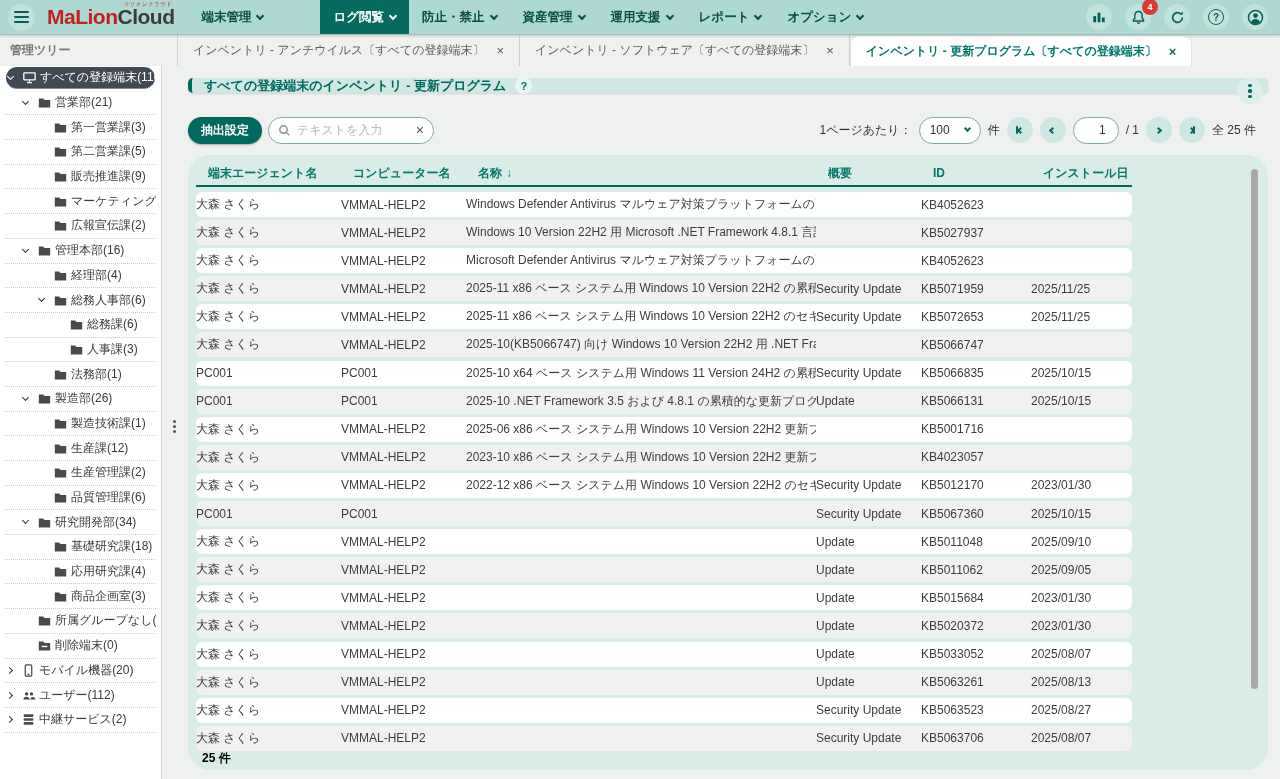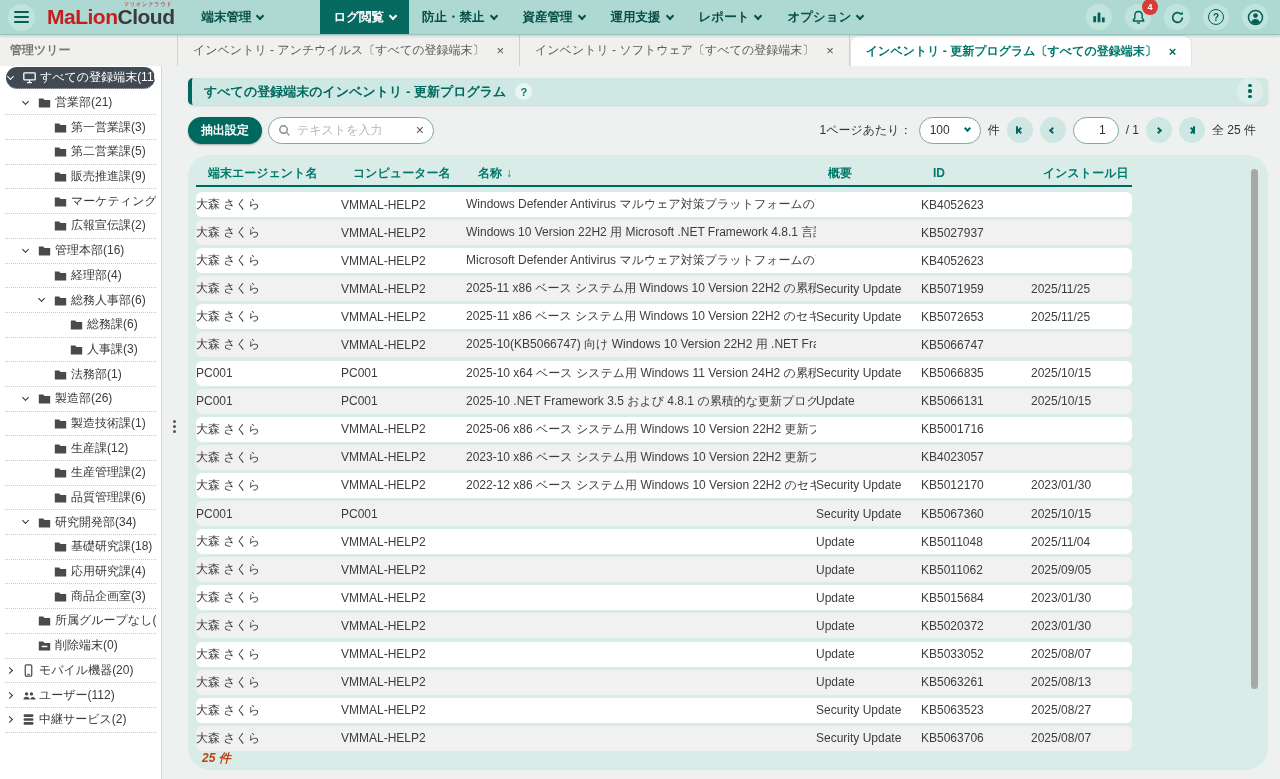--- a/index.html
+++ b/index.html
@@ -61,21 +61,21 @@
   .tree-row .tlabel { white-space:nowrap; overflow:hidden; }
   .tree-row.selected { background:#414952; color:#fff; border-radius:13px; height:22px;
     margin:1px 6px 1.7px 6px; }
   .tree-row.selected .ticon, .tree-row.selected .chslot .chev { color:#fff; }
   .resize-handle { position:absolute; left:171px; top:415px; width:7px; height:22px;
     display:flex; flex-direction:column; align-items:center; justify-content:center; gap:2px; cursor:col-resize; }
   .resize-handle i { width:3px; height:3px; border-radius:50%; background:#555; }
 
   
   .main { position:absolute; left:178px; top:66px; width:1102px; height:713px; background:#eef1f0; }
-  .banner { position:absolute; left:10px; top:12px; right:12px; height:27px;
+  .banner { position:absolute; left:10px; top:12px; right:12px; height:15px;
     background:#cfe8e3; border-left:4px solid #00695f; border-radius:5px;
     display:flex; align-items:center; padding-left:12px;
     box-shadow:0 1px 2px rgba(0,0,0,.12); }
   .banner .btitle { font-size:13px; font-weight:bold; color:#00695f; }
   .banner .bhelp { width:17px; height:17px; border-radius:50%; background:#e9f5f1;
     color:#00796b; font-size:11px; font-weight:bold; display:flex; align-items:center;
     justify-content:center; margin-left:9px; cursor:pointer; }
   .kebab { position:absolute; right:5px; top:0; width:26px; height:26px; border-radius:50%;
     background:#ddeeea; display:flex; flex-direction:column; align-items:center;
     justify-content:center; gap:2.5px; cursor:pointer; }
@@ -116,21 +116,21 @@
     border-bottom:2px solid #00695f; }
   .thead .hcell { display:flex; align-items:center; gap:4px; cursor:pointer;
     white-space:nowrap; overflow:hidden; }
   .rows { margin:5px 0 0 8px; width:936px; }
   .trow { height:25px; margin-bottom:3.1px; border-radius:6px; display:grid;
     grid-template-columns:145px 125px 350px 105px 110px 1fr; align-items:center;
     padding-left:0; font-size:12px; color:#3d3d3d; cursor:pointer; }
   .trow.odd { background:#fff; }
   .trow.even { background:#f1f1f1; }
   .trow .cell { white-space:nowrap; overflow:hidden; padding-right:10px; }
-  .tfoot { position:absolute; left:14px; bottom:3px; font-size:12px; font-weight:600; color:#c2410c;font-style:italic; }
+  .tfoot { position:absolute; left:14px; bottom:3px; font-size:12px; font-weight:600; color:#000000; }
   .vscroll { position:absolute; right:10px; top:14px; width:7px; height:520px;
     background:#a8a8a8; border-radius:4px; cursor:pointer; }
 </style>
 </head>
 <body>
 
 <div class="navbar">
   <div class="burger-wrap">
       <span></span>
       <span></span>
@@ -696,21 +696,21 @@
           <div class="cell">Security Update</div>
           <div class="cell">KB5067360</div>
           <div class="cell">2025/10/15</div>
         </div>
         <div class="trow odd">
           <div class="cell">大森 さくら</div>
           <div class="cell">VMMAL-HELP2</div>
           <div class="cell"></div>
           <div class="cell">Update</div>
           <div class="cell">KB5011048</div>
-          <div class="cell">2025/11/04</div>
+          <div class="cell">2025/09/10</div>
         </div>
         <div class="trow even">
           <div class="cell">大森 さくら</div>
           <div class="cell">VMMAL-HELP2</div>
           <div class="cell"></div>
           <div class="cell">Update</div>
           <div class="cell">KB5011062</div>
           <div class="cell">2025/09/05</div>
         </div>
         <div class="trow odd">

